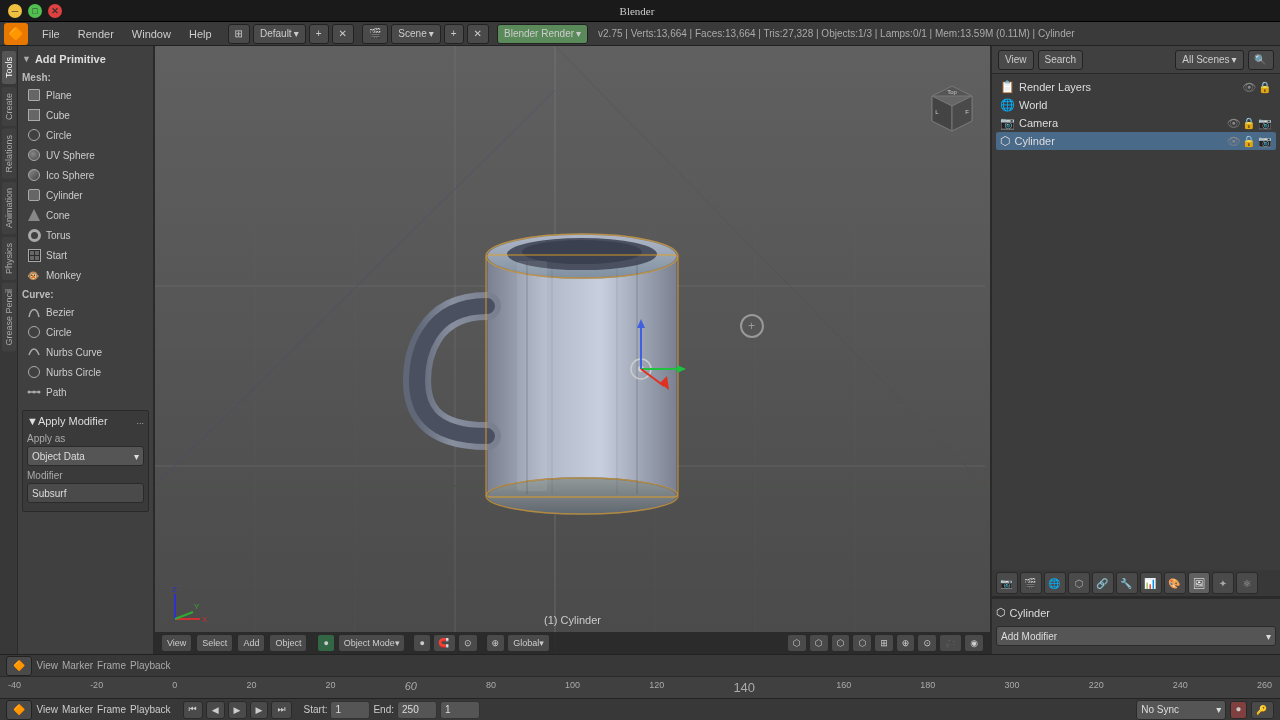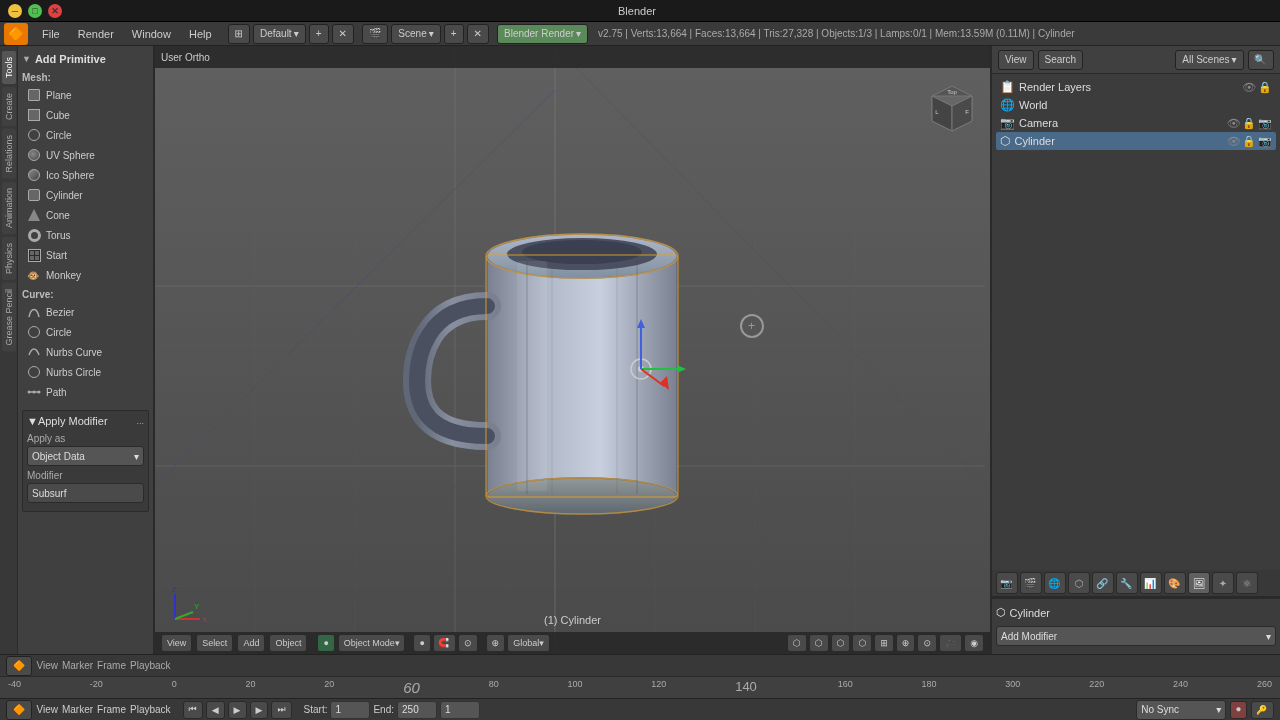--- a/index.html
+++ b/index.html
@@ -17,21 +17,21 @@
     .title-bar {
       height: 22px;
       background: #1a1a1a;
       display: flex;
       align-items: center;
       justify-content: space-between;
       padding: 0 8px;
       border-bottom: 1px solid #000;
     }
     .title-bar-left { display: flex; align-items: center; gap: 6px; }
-    .title-bar-title { color: #ccc; font-size: 11px; flex: 1; text-align: center; }
+    .title-bar-title { color: #ccc; font-size: 11px; flex: 1; text-align: center; font-family: Liberation Serif, serif; }
     .win-btn {
       width: 14px; height: 14px; border-radius: 50%;
       display: flex; align-items: center; justify-content: center;
       font-size: 9px; cursor: pointer; color: #333; font-weight: bold;
     }
     .win-btn.minimize { background: #f0c040; }
     .win-btn.maximize { background: #50c050; }
     .win-btn.close { background: #e04040; }
 
     
@@ -667,23 +667,20 @@
       <line x1="600" y1="0" x2="600" y2="620" stroke="#666" stroke-width="0.5"></line>
       <line x1="700" y1="0" x2="700" y2="620" stroke="#666" stroke-width="0.5"></line>
 
       <line x1="0" y1="440" x2="830" y2="440" stroke="#406040" stroke-width="1.5"></line>
 
       <line x1="400" y1="0" x2="830" y2="440" stroke="#604040" stroke-width="1"></line>
 
       <line x1="0" y1="440" x2="400" y2="44" stroke="#404080" stroke-width="1"></line>
     </svg>
 
-    <div class="viewport-header">
-      <span>User Ortho</span>
-    </div>
 
     <div class="mug-container">
       <svg width="320" height="340" viewBox="0 0 320 340">
 
         <defs>
           <linearGradient id="mugGrad" x1="0%" y1="0%" x2="100%" y2="0%">
             <stop offset="0%" style="stop-color:#7a8090;stop-opacity:1"></stop>
             <stop offset="30%" style="stop-color:#b0b8c8;stop-opacity:1"></stop>
             <stop offset="60%" style="stop-color:#c8d0e0;stop-opacity:1"></stop>
             <stop offset="80%" style="stop-color:#a0a8b8;stop-opacity:1"></stop>
@@ -898,21 +895,21 @@
   <span style="cursor:pointer;">Playback</span>
 </div>
 
 <div style="height:22px; background:#404040; border-top:1px solid #2a2a2a; display:flex; align-items:center; padding:0 8px; gap:4px; overflow:hidden;">
   <div id="frame-numbers" style="display:flex; flex:1; justify-content:space-between;">
   <span style="font-size: 9px; color: rgb(170, 170, 170);">-40</span>
       <span style="font-size: 9px; color: rgb(170, 170, 170);">-20</span>
       <span style="font-size: 9px; color: rgb(170, 170, 170);">0</span>
       <span style="font-size: 9px; color: rgb(170, 170, 170);">20</span>
       <span style="font-size: 9px; color: rgb(170, 170, 170);">20</span>
-      <span style="font-size: 15px; color: rgb(170, 170, 170); font-style: italic;">60</span>
+      <span style="font-size: 11px; color: rgb(170, 170, 170); font-style: italic;">60</span>
       <span style="font-size: 9px; color: rgb(170, 170, 170);">80</span>
       <span style="font-size: 9px; color: rgb(170, 170, 170);">100</span>
       <span style="font-size: 9px; color: rgb(170, 170, 170);">120</span>
       <span style="font-size: 13px; color: rgb(170, 170, 170);">140</span>
       <span style="font-size: 9px; color: rgb(170, 170, 170); margin-left: 12px;">160</span>
       <span style="font-size: 9px; color: rgb(170, 170, 170);">180</span>
       <span style="font-size: 9px; color: rgb(170, 170, 170);">300</span>
       <span style="font-size: 9px; color: rgb(170, 170, 170);">220</span>
       <span style="font-size: 9px; color: rgb(170, 170, 170);">240</span>
       <span style="font-size: 9px; color: rgb(170, 170, 170);">260</span>

